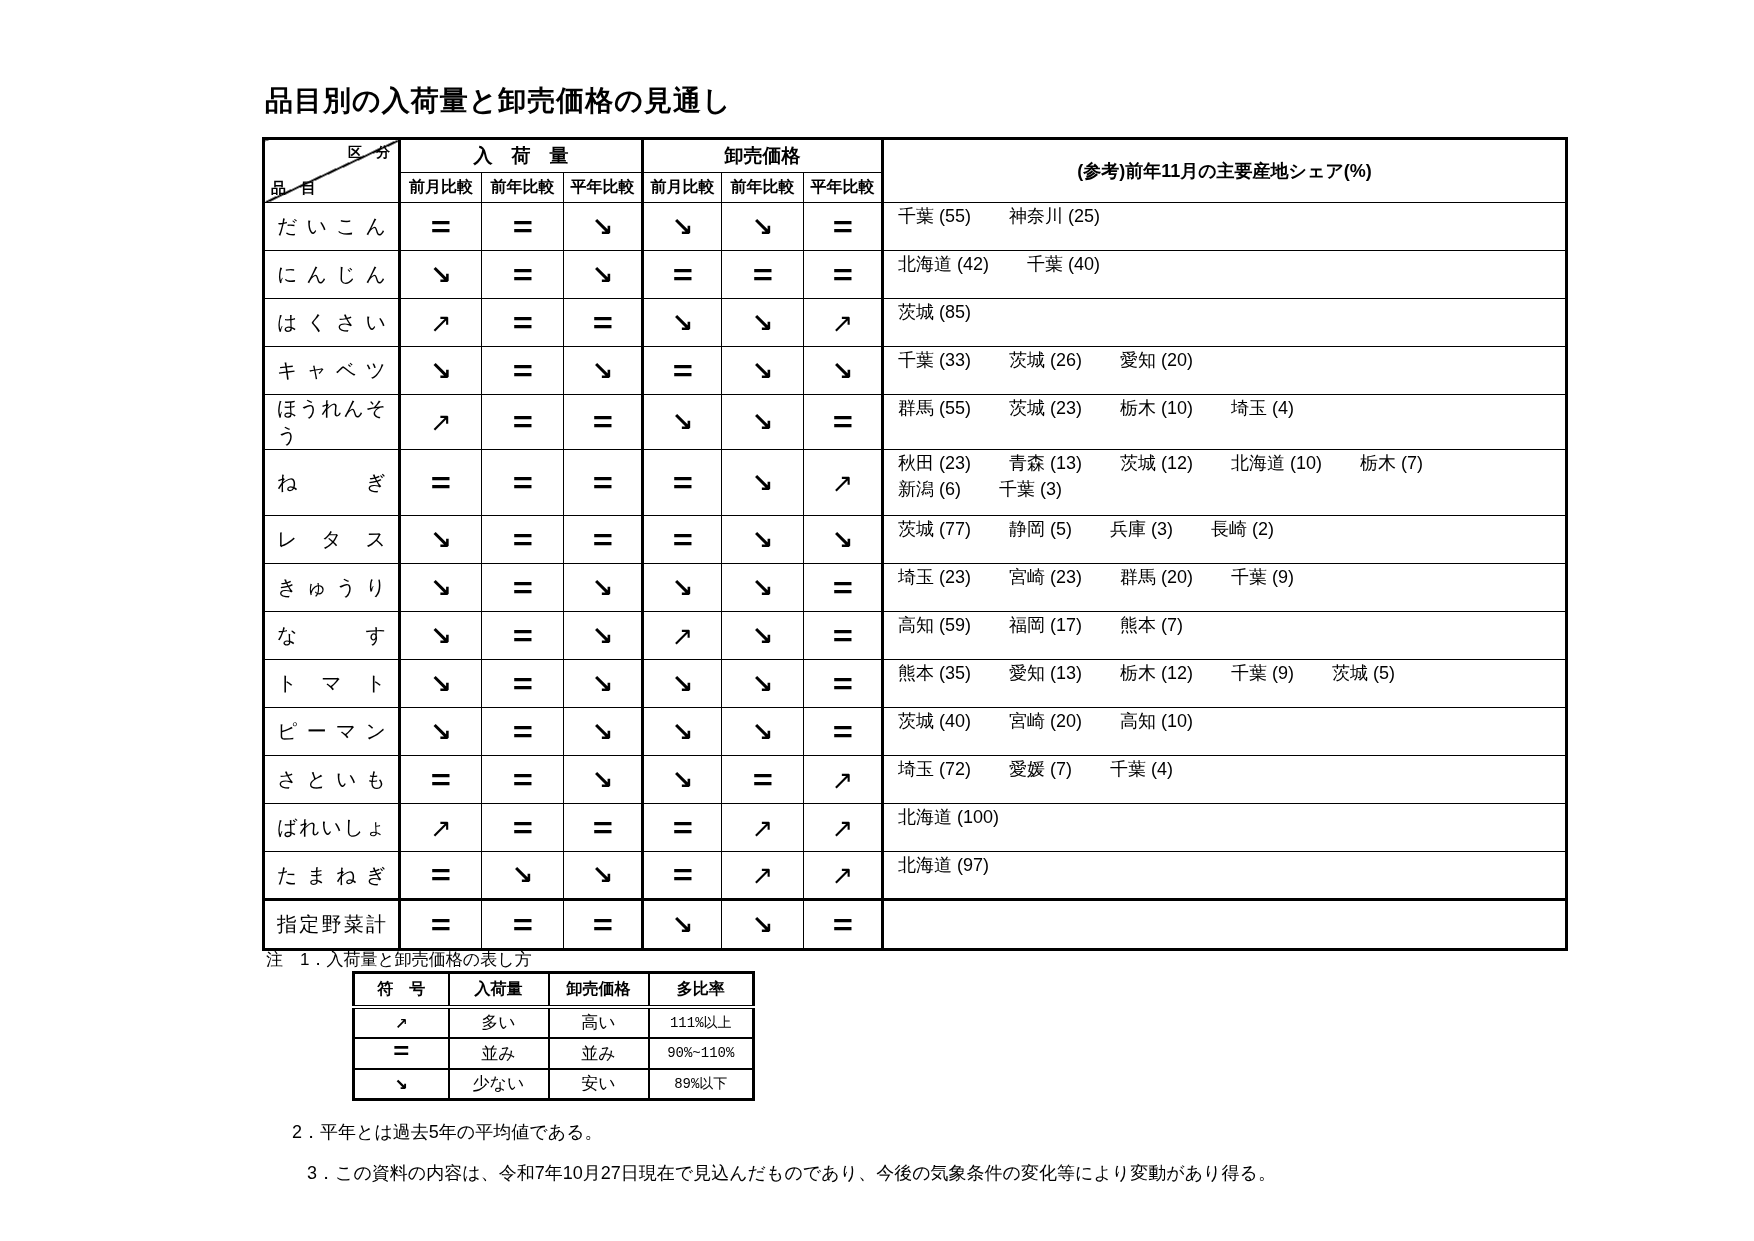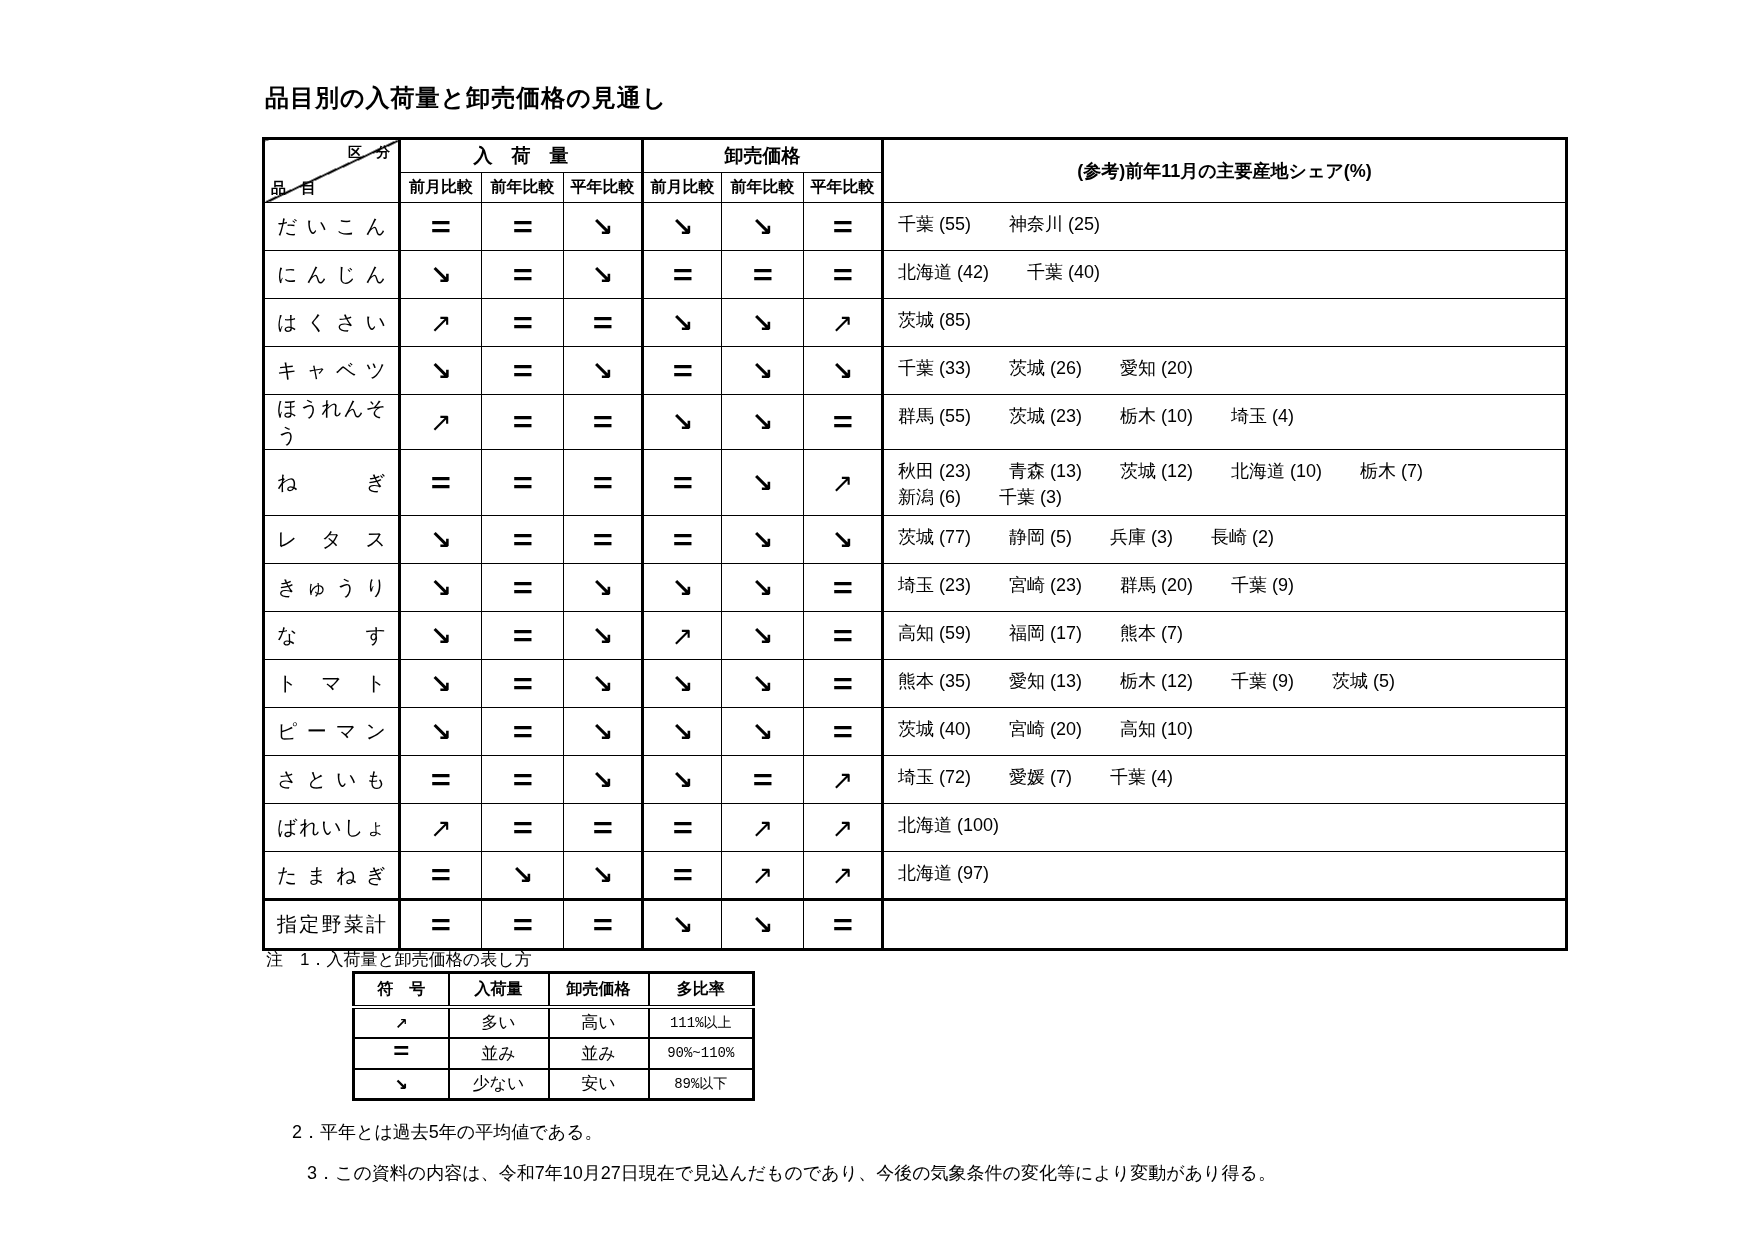--- a/index.html
+++ b/index.html
@@ -5,21 +5,21 @@
   * { margin:0; padding:0; box-sizing:border-box; }
   html,body { background:#fff; }
   body {
     width:1754px; height:1241px; position:relative;
     font-family:"Liberation Sans","DejaVu Sans",sans-serif; color:#000;
   }
   .page { position:absolute; inset:0; }
 
   .doc-title {
     position:absolute; left:265px; top:82px;
-    font-size:24px; font-weight:bold; letter-spacing:1px;
+    font-size:28px; font-weight:bold; letter-spacing:1px;
   }
 
   
   .main-table {
     position:absolute; left:262px; top:137px;
     border-collapse:collapse; table-layout:fixed;
     border:3px solid #000;
   }
   .main-table th, .main-table td { border:1px solid #000; overflow:hidden; }
   .main-table thead th { font-weight:bold; text-align:center; vertical-align:middle; }
@@ -48,21 +48,21 @@
   .item-cell {
     font-size:20px; vertical-align:middle; padding:0 12px;
     text-align:justify; text-align-last:justify;
   }
   .sym-cell { text-align:center; vertical-align:middle; }
   .sym { line-height:1; display:inline-block; }
   .sym-up   { font-size:26px; }
   .sym-down { font-size:26px; font-weight:bold; }
   .sym-even { font-size:30px; font-weight:900; transform:scaleX(1.15); }
 
-  .share-cell { vertical-align:top; padding:8px 4px 0 14px; }
+  .share-cell { vertical-align:top; padding:0 4px 0 14px; }
   .share-line { display:flex; gap:38px; line-height:26px; font-size:18px; white-space:nowrap; }
   .share-entry { display:inline-block; }
 
   
   .note-1 { position:absolute; left:266px; top:948px; font-size:17px; }
   .legend-table {
     position:absolute; left:352px; top:971px;
     border-collapse:collapse; table-layout:fixed;
     border:3px solid #000;
   }

